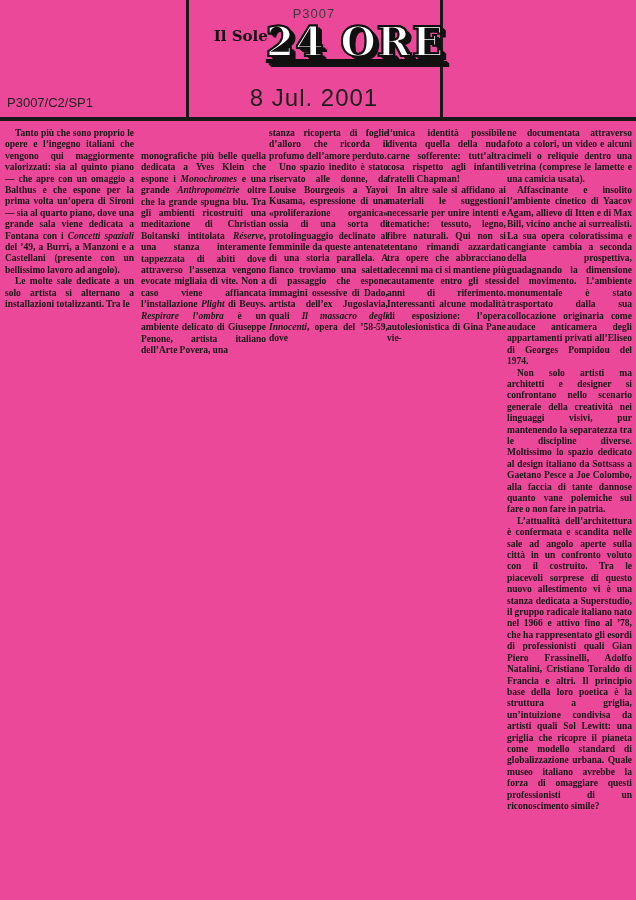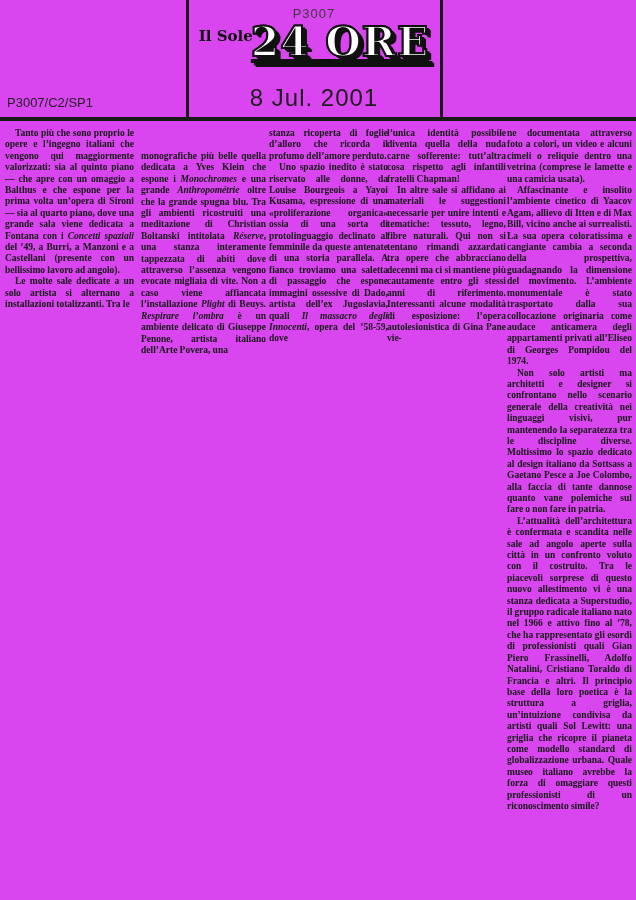--- a/index.html
+++ b/index.html
@@ -4,21 +4,21 @@
 <style>
   html, body { margin: 0; padding: 0; }
   body {
     width: 636px; height: 900px;
     background: #f4f4f4;
     font-family: "Liberation Serif", serif;
   }
   .page {
     position: relative;
     width: 636px; height: 900px;
-    background: #d946ef;
+    background: #ec4899;
     overflow: hidden;
     color: #161616;
   }
 
   
   .rule-v {
     position: absolute; top: 0; width: 3px; height: 119px;
     background: #191919;
   }
   .rule-v.left  { left: 186px; }
@@ -28,21 +28,21 @@
     background: #191919;
   }
   .top-code {
     position: absolute; top: 6px; left: 187px; width: 254px;
     text-align: center;
     font-family: "Liberation Sans", sans-serif;
     font-size: 13px; color: #3c3c3c; letter-spacing: 1px;
   }
   .masthead {
     position: absolute; top: 18px; left: 187px; width: 254px;
-    display: flex; justify-content: center; align-items: flex-start;
+    display: flex; justify-content: center; align-items: flex-start; padding-left: 15px;
   }
   .masthead-prefix {
     font-family: "DejaVu Serif", serif;
     font-weight: bold; font-size: 15px; color: #101010;
     margin-top: 9px; margin-right: -2px;
     letter-spacing: 0px;
     position: relative; z-index: 2;
   }
   .masthead-main {
     font-family: "DejaVu Serif", serif;

